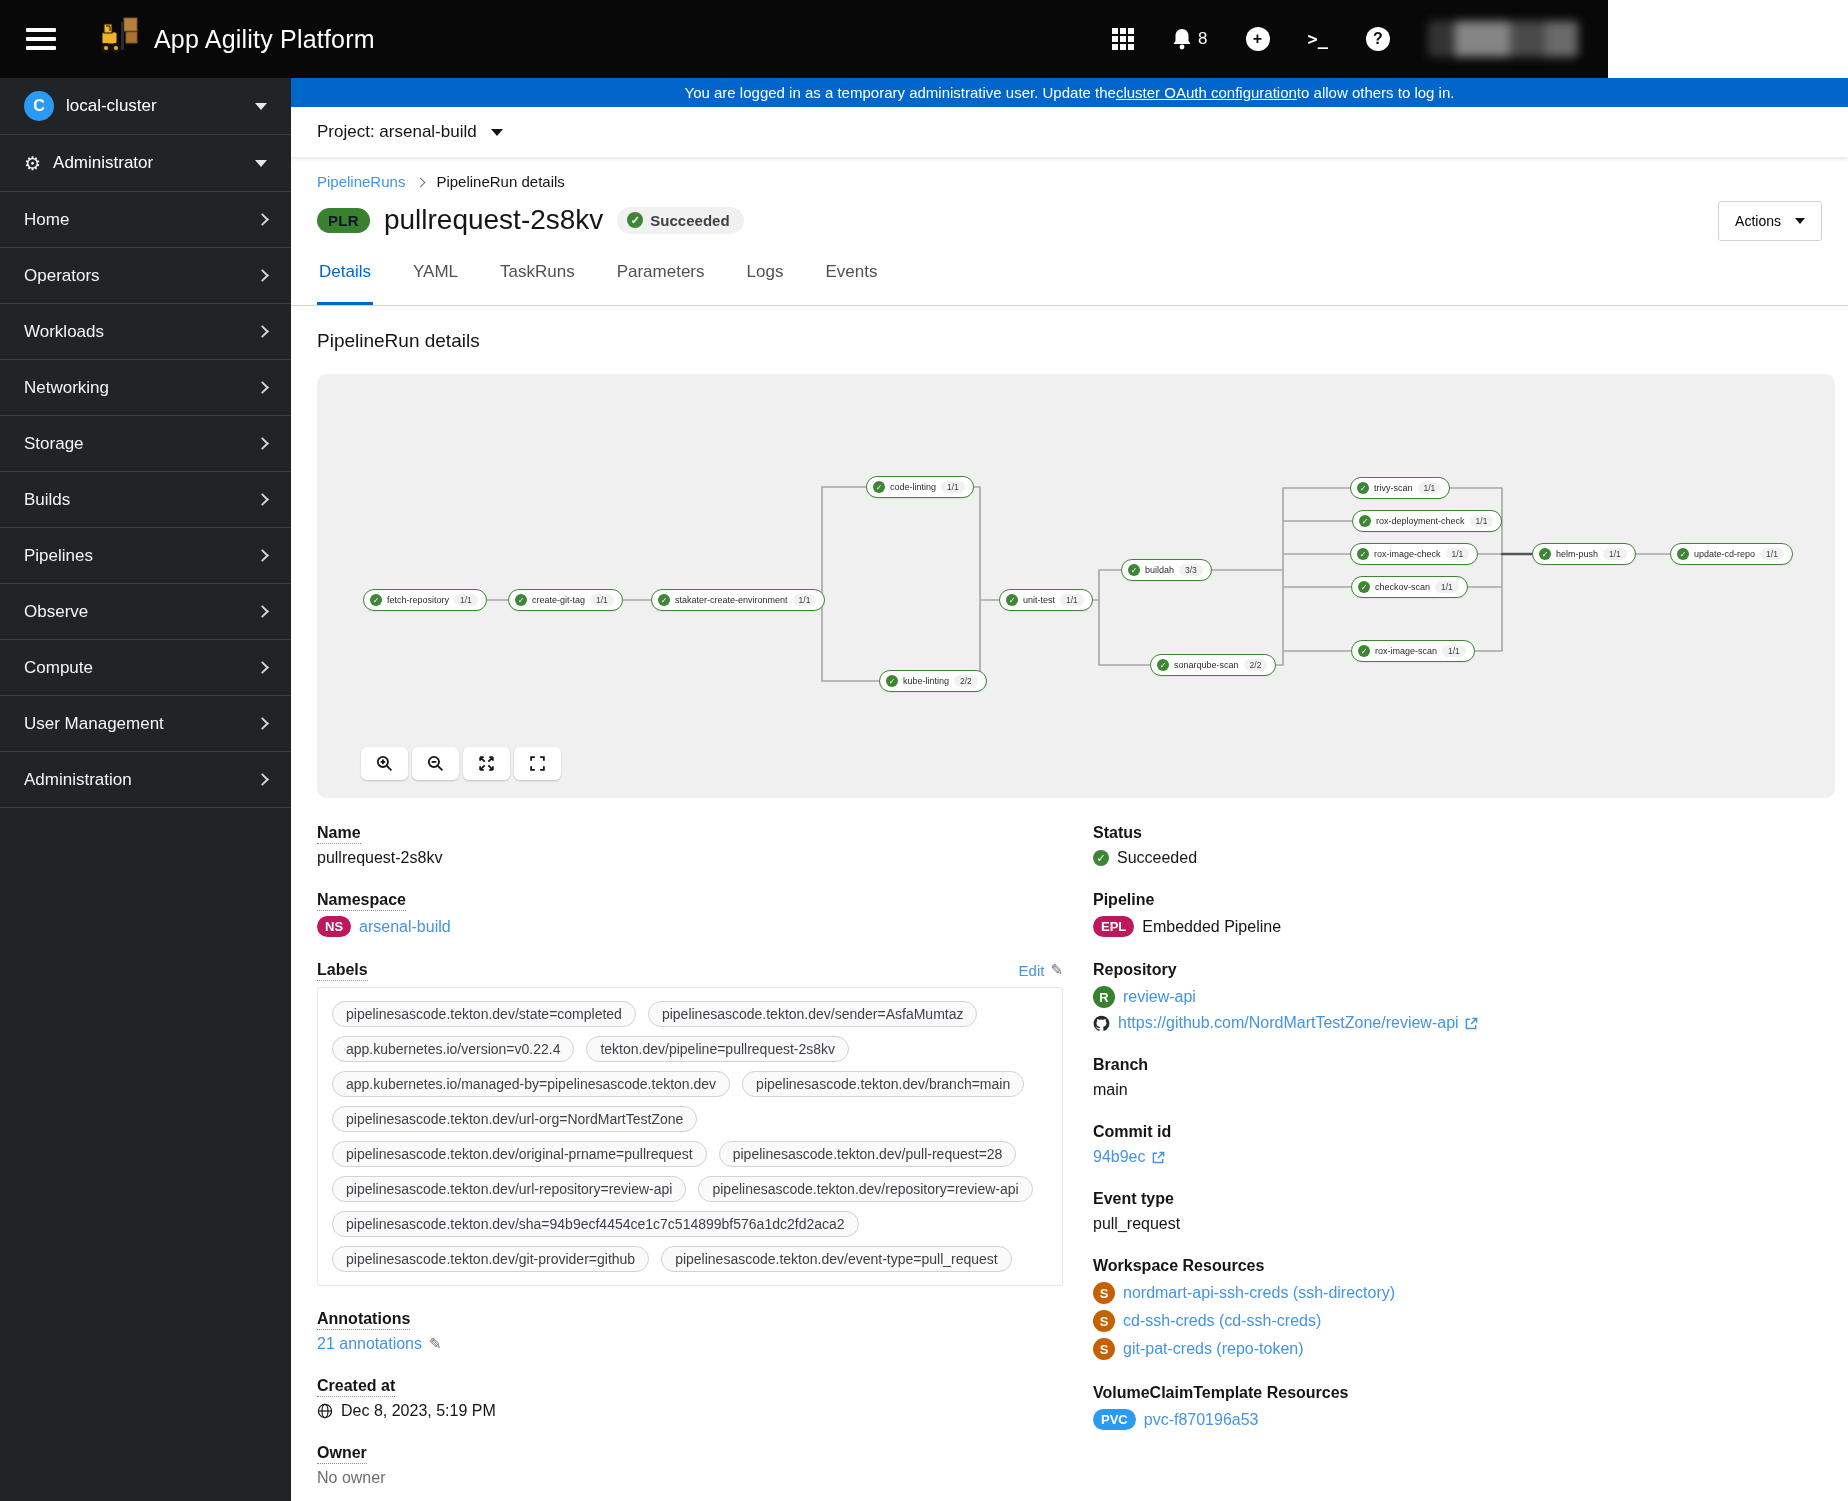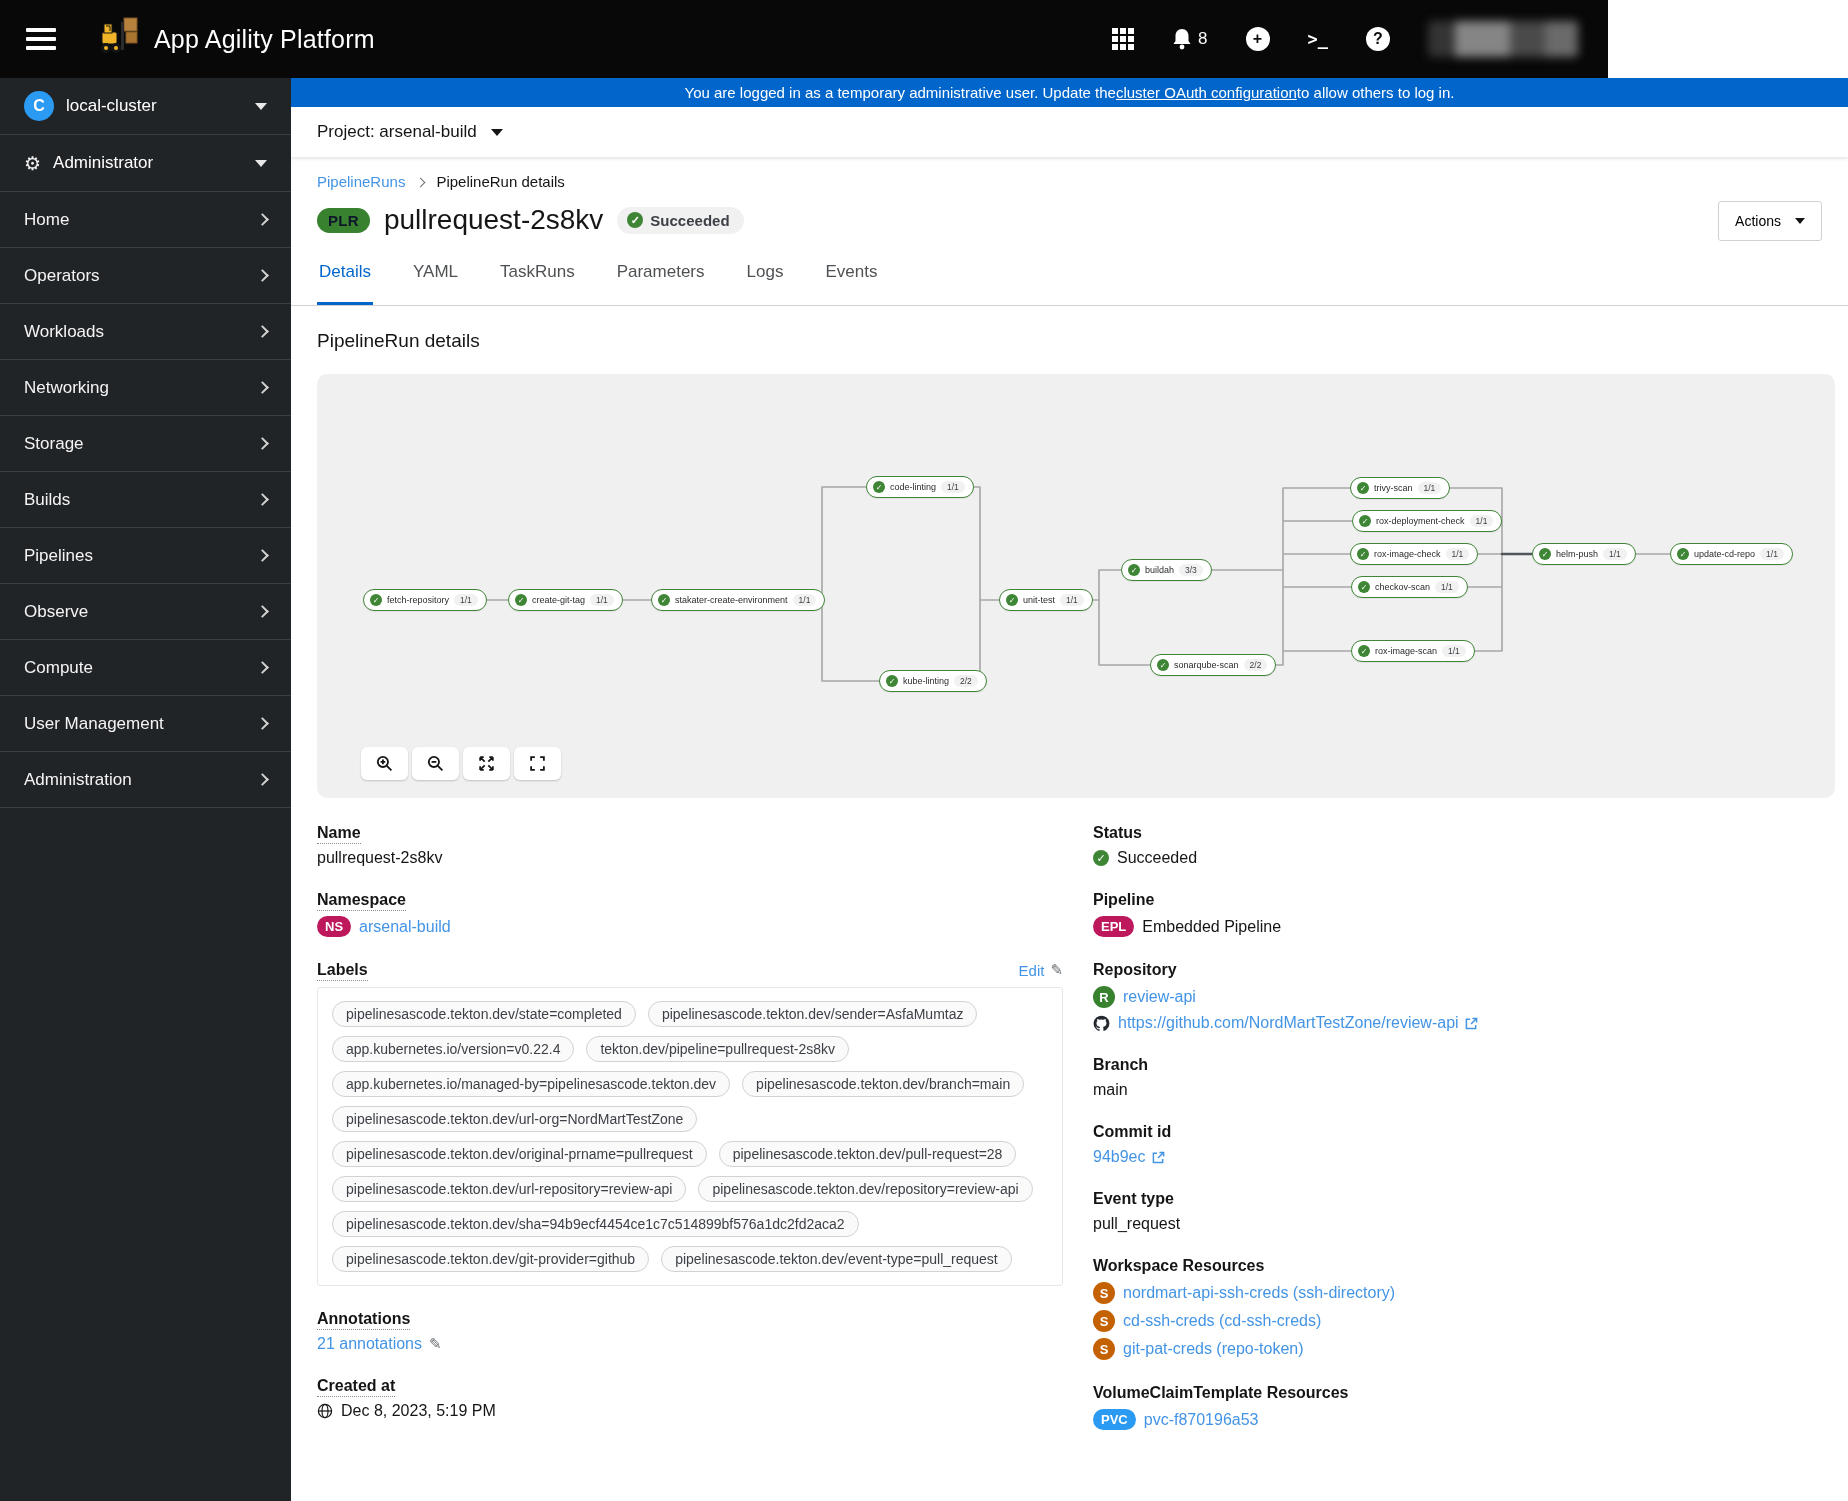--- a/index.html
+++ b/index.html
@@ -456,20 +456,24 @@
               <svg width="16" height="16" viewBox="0 0 16 16" fill="none" stroke="#151515" stroke-width="1.2">
                 <circle cx="8" cy="8" r="6.6"></circle>
                   <ellipse cx="8" cy="8" rx="3" ry="6.6"></ellipse>
                   <path d="M1.4 8 H14.6"></path>
               </svg>
             </span>
             <span>Dec 8, 2023, 5:19 PM</span>
           </div>
         </div>
 
+        <div class="dt-group">
+          <div class="dt-label"><span class="dotted">Owner</span></div>
+          <div class="dt-value muted">No owner</div>
+        </div>
       </div>
 
       <div>
 
         <div class="dt-group">
           <div class="dt-label">Status</div>
           <div class="inline-row">
             <span class="check icon-gap">✓</span>
             <span>Succeeded</span>
           </div>

